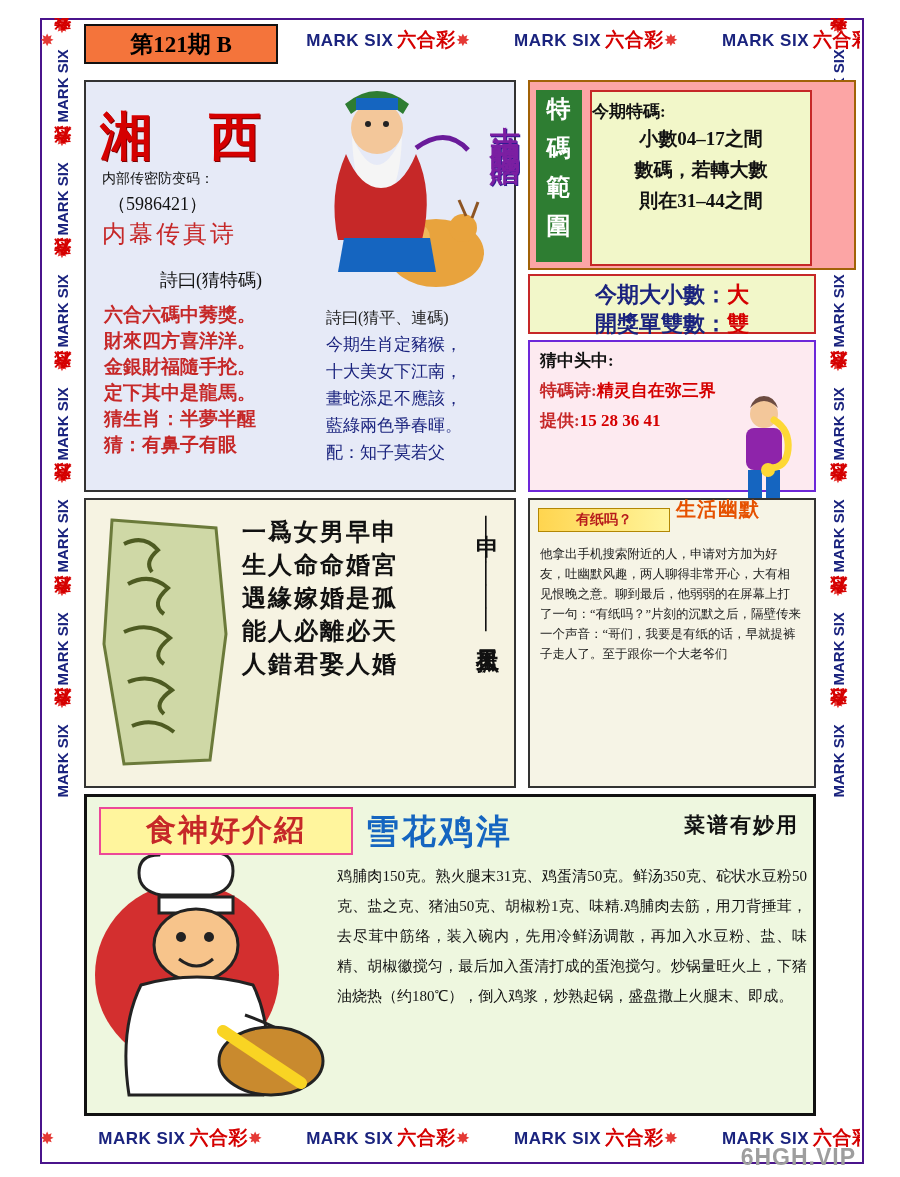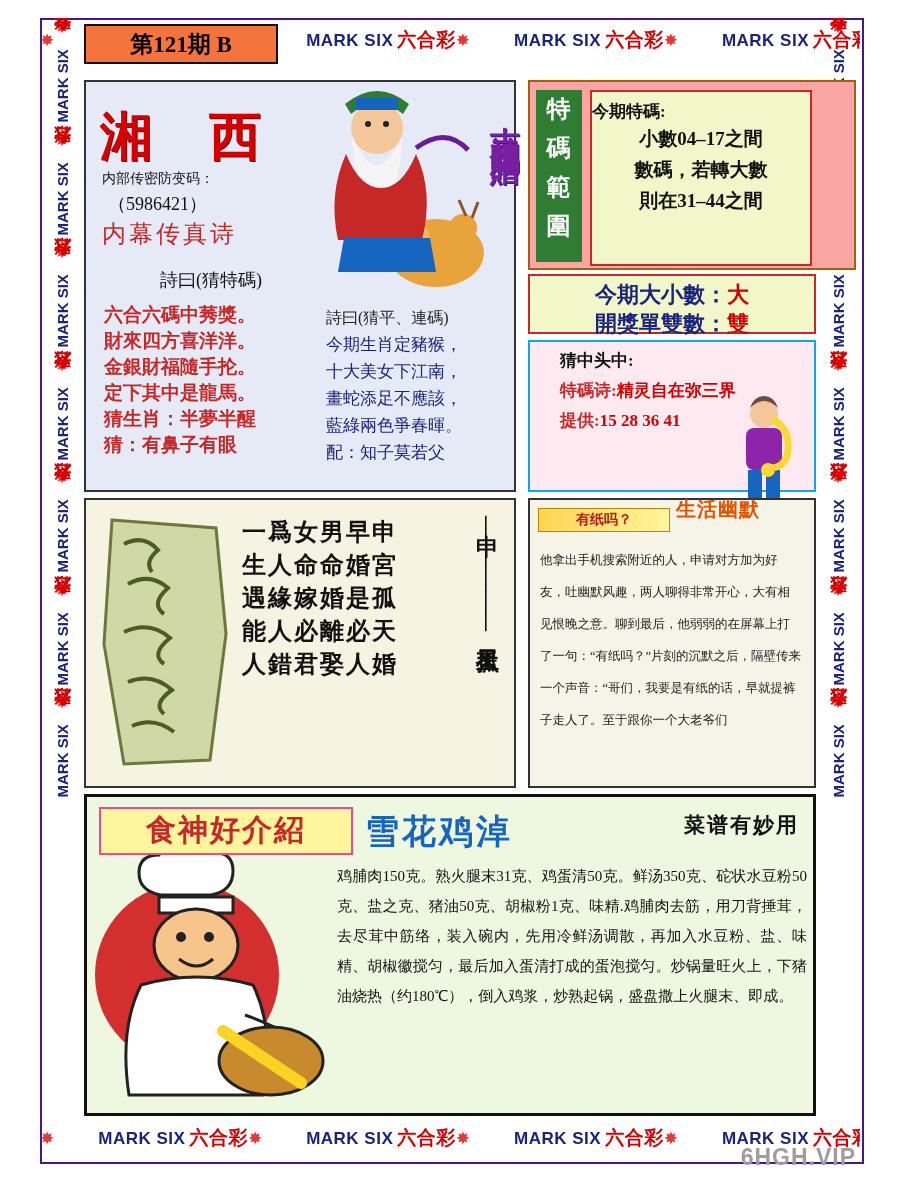--- a/index.html
+++ b/index.html
@@ -51,38 +51,38 @@
   #right-top{left:444px;top:18px;width:328px;height:190px;background:#fca5a5;border:2px solid #a16207;}
   .temo-label{position:absolute;left:6px;top:8px;width:46px;height:172px;background:#2e7d32;color:#fff;font-size:24px;font-weight:bold;text-align:center;line-height:39px;letter-spacing:1px;}
   .temo-box{position:absolute;left:60px;top:8px;width:218px;height:172px;background:#f2f7c9;border:2px solid #c62828;}
   .temo-title{text-align:left;font-size:17px;color:#111;margin-top:8px;font-weight:bold;}
   .temo-line{font-size:19px;color:#111;text-align:center;line-height:31px;font-weight:bold;}
 
   #daxiao{left:444px;top:212px;width:288px;height:60px;background:#f2f7c9;border:2px solid #c62828;}
   .daxiao-line{font-size:22px;font-weight:bold;color:#1a237e;text-align:center;line-height:29px;}
   .daxiao-line .val{color:#d50000;}
 
-  #caizhong{left:444px;top:278px;width:288px;height:152px;background:#fdeaf0;border:2px solid #0ea5e9;padding-left:20px;}
+  #caizhong{left:444px;top:278px;width:288px;height:152px;background:#fdeaf0;border:2px solid #6d28d9;}
   .cz{font-size:17px;color:#c62828;margin:7px 0 0 10px;font-weight:bold;}
   .cz.black{color:#111;}
   .cz .v{color:#d50000;}
   .sax{position:absolute;right:6px;bottom:-24px;width:96px;height:120px;}
 
   
   #stone{left:0;top:436px;width:432px;height:290px;background:#f6f3e2;border:2px solid #333;}
   .stone-img{position:absolute;left:12px;top:14px;width:136px;height:258px;}
   .stone-poem{position:absolute;left:156px;top:16px;font-size:24px;line-height:33px;color:#111;letter-spacing:2px;font-weight:bold;}
   .stone-side{position:absolute;right:10px;top:16px;font-size:23px;line-height:33px;color:#111;font-weight:bold;writing-mode:vertical-rl;}
 
   
   #humor{left:444px;top:436px;width:288px;height:290px;background:#f6f4e6;border:2px solid #333;}
   .humor-tab{position:absolute;left:8px;top:8px;width:130px;height:22px;background:linear-gradient(90deg,#ffd54f,#fff59d);border:1px solid #b28704;}
   .humor-tab span{display:block;text-align:center;font-size:14px;font-weight:bold;color:#b71c1c;line-height:22px;}
   .humor-head{position:absolute;left:146px;top:-4px;font-size:20px;font-weight:bold;color:#e65100;letter-spacing:1px;}
-  .humor-body{position:absolute;left:10px;top:44px;width:262px;font-size:12.5px;line-height:32px;color:#222;}
+  .humor-body{position:absolute;left:10px;top:44px;width:262px;font-size:12.5px;line-height:20px;color:#222;}
 
   
   #food{left:0;top:732px;width:732px;height:322px;background:#eef7df;border:3px solid #111;}
   .food-title{position:absolute;left:12px;top:10px;width:250px;height:44px;background:#fff59d;border:2px solid #ec4899;}
   .food-title span{display:block;text-align:center;line-height:42px;font-size:30px;font-weight:bold;color:#c62828;letter-spacing:2px;}
   .dish{position:absolute;left:278px;top:12px;font-size:34px;font-weight:bold;color:#1565c0;letter-spacing:3px;}
   .caipu{position:absolute;right:14px;top:14px;font-size:21px;font-weight:bold;color:#111;letter-spacing:2px;}
   .chef{position:absolute;left:8px;top:58px;width:250px;height:250px;}
   .recipe{position:absolute;left:250px;top:64px;width:470px;font-size:15px;line-height:30px;color:#111;text-align:justify;}
 

